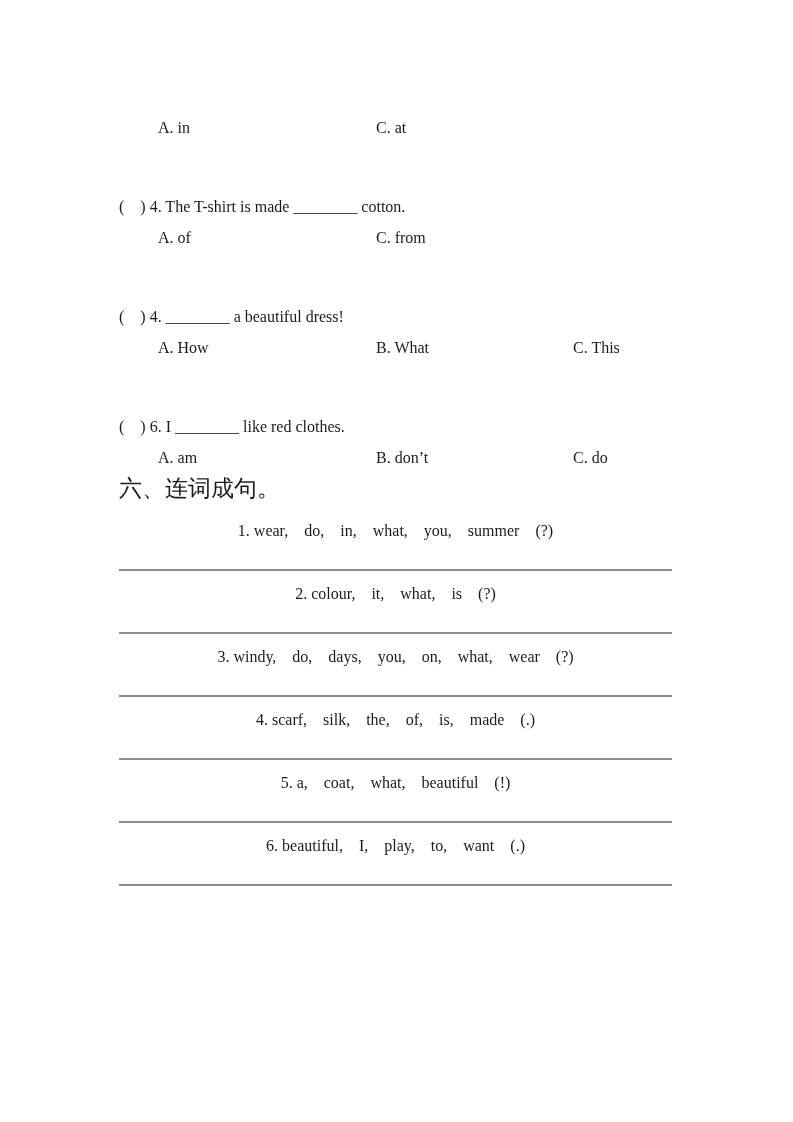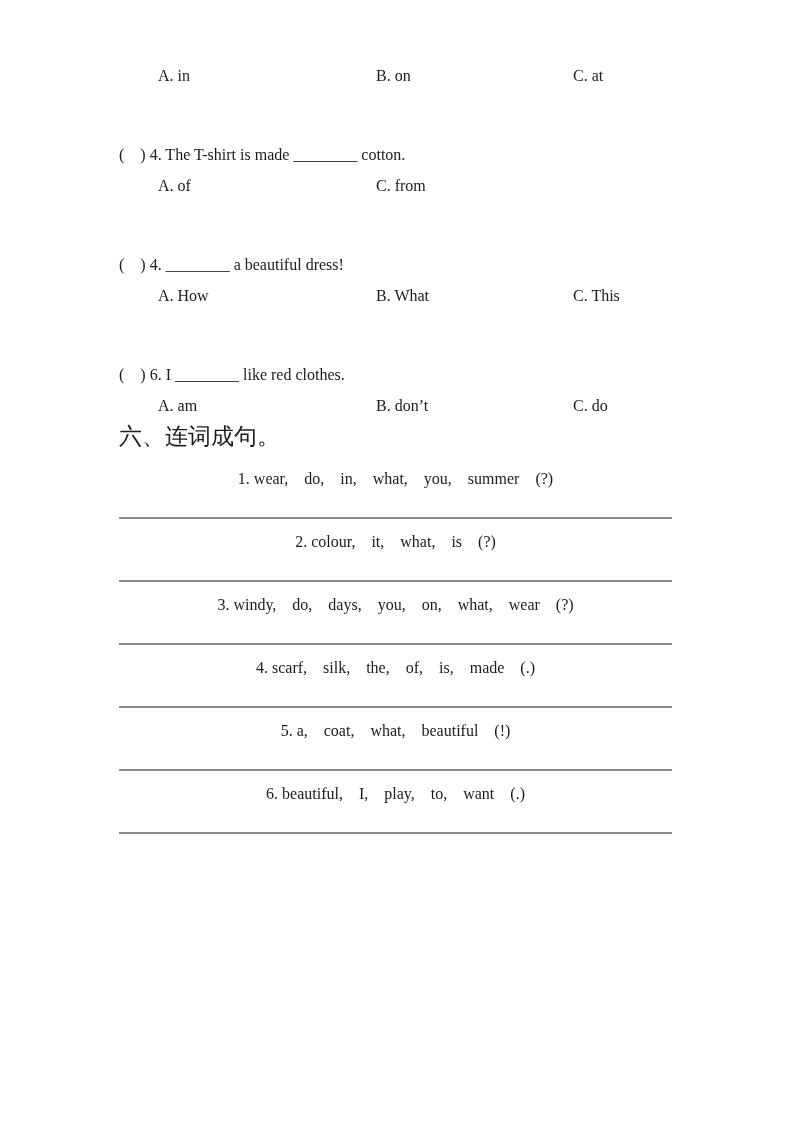--- a/index.html
+++ b/index.html
@@ -9,21 +9,21 @@
   }
   .page {
     position: relative;
     width: 793px;
     height: 1096px;
     background: var(--page-bg, #ffffff);
     color: var(--text-color, #1b1b1b);
     font-family: "Liberation Serif", "DejaVu Serif", serif;
     font-size: 16px;
     box-sizing: border-box;
-    padding: 60px 121px 0 119px;
+    padding: 112px 121px 0 119px;
     overflow: hidden;
   }
   .q-row {
     line-height: 31px;
     white-space: pre;
     margin-top: 48px;
   }
   .opt-row {
     display: flex;
     padding-left: 39px;
@@ -63,21 +63,20 @@
 </style>
 </head>
 <body>
 
 <div class="page">
 
   <div>
 
     <div class="opt-row">
       <span class="opt-a">A. in</span>
-      <span class="opt-b">B. on</span>
       <span class="opt-c">C. at</span>
     </div>
 
     <div class="q-row">(    ) 4. The T-shirt is made ________ cotton.</div>
     <div class="opt-row">
       <span class="opt-a">A. of</span>
       <span class="opt-c">C. from</span>
     </div>
 
     <div class="q-row">(    ) 4. ________ a beautiful dress!</div>

